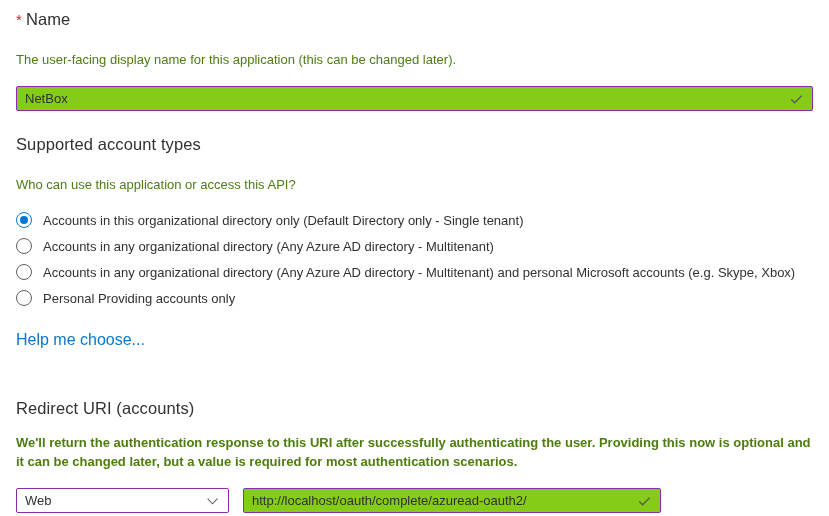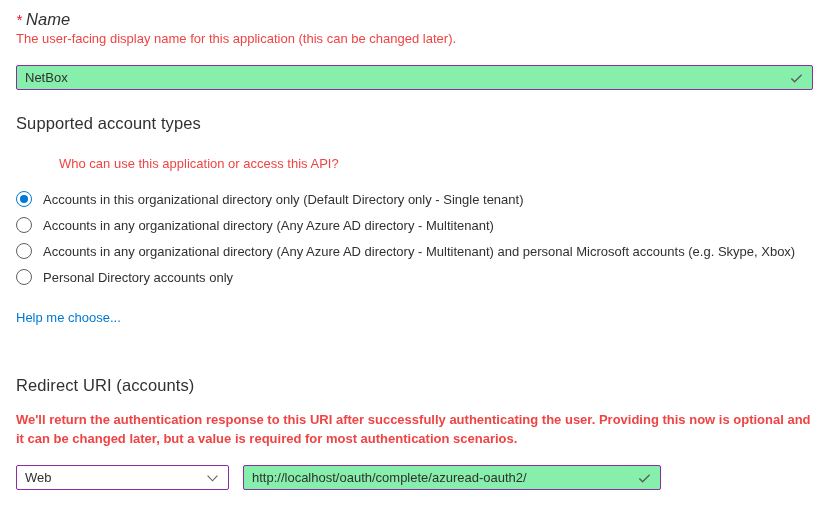--- a/index.html
+++ b/index.html
@@ -16,56 +16,56 @@
   .section-heading {
     font-size: 16.5px;
     font-weight: 400;
     color: #323130;
     letter-spacing: 0.1px;
   }
   .required-star { color: #e81123; margin-right: 4px; font-size: 15px; }
 
   .hint-text {
     font-size: 13px;
-    color: #ef4444;
+    color: #4d7c0f;
     line-height: 19px;
   }
 
   
   .field-wrap { position: relative; }
   .text-input {
     width: 100%;
     height: 25px;
     border: 1px solid #8a2da5;
     border-radius: 2px;
-    background: #86efac;
+    background: #84cc16;
     font-family: "Liberation Sans", sans-serif;
     font-size: 13px;
     color: #323130;
     padding: 0 28px 0 8px;
     outline: none;
   }
   .input-check {
     position: absolute;
     right: 9px;
     top: 50%;
     transform: translateY(-50%);
     width: 15px;
     height: 15px;
     pointer-events: none;
   }
 
   
-  .name-heading { margin-bottom: 0; font-style: italic; }
+  .name-heading { margin-bottom: 21px; }
   .name-hint { margin-bottom: 17px; }
   .name-field { margin-bottom: 0; }
 
   
   .account-heading { margin-top: 24px; margin-bottom: 21px; }
-  .account-question { margin-bottom: 8px; margin-left: 43px; }
+  .account-question { margin-bottom: 8px; }
   .radio-row {
     display: flex;
     align-items: flex-end;
     height: 26px;
     cursor: pointer;
   }
   .radio-circle {
     flex: 0 0 auto;
     width: 16px;
     height: 16px;
@@ -83,21 +83,21 @@
     transform: translate(-50%, -50%);
     width: 8px; height: 8px;
     border-radius: 50%;
     background: #0078d4;
   }
   .radio-label { font-size: 13px; color: #323130; }
 
   .help-link {
     display: inline-block;
     margin-top: 25px;
-    font-size: 13px;
+    font-size: 16px;
     color: #0078d4;
     text-decoration: none;
     cursor: pointer;
   }
 
   
   .redirect-heading { margin-top: 50px; margin-bottom: 15px; }
   .redirect-hint { max-width: 800px; margin-bottom: 17px; font-weight: bold; }
 
   .uri-row { display: flex; align-items: center; gap: 14px; }
@@ -156,21 +156,21 @@
       <div class="radio-row">
         <span class="radio-circle"></span>
         <span class="radio-label">Accounts in any organizational directory (Any Azure AD directory - Multitenant)</span>
       </div>
       <div class="radio-row">
         <span class="radio-circle"></span>
         <span class="radio-label">Accounts in any organizational directory (Any Azure AD directory - Multitenant) and personal Microsoft accounts (e.g. Skype, Xbox)</span>
       </div>
       <div class="radio-row">
         <span class="radio-circle"></span>
-        <span class="radio-label">Personal Directory accounts only</span>
+        <span class="radio-label">Personal Providing accounts only</span>
       </div>
     </div>
 
   <a class="help-link">Help me choose...</a>
 
   
   <h2 class="section-heading redirect-heading">Redirect URI (accounts)</h2>
 
   <div class="hint-text redirect-hint">We'll return the authentication response to this URI after successfully authenticating the user. Providing this now is optional and it can be changed later, but a value is required for most authentication scenarios.</div>
 

